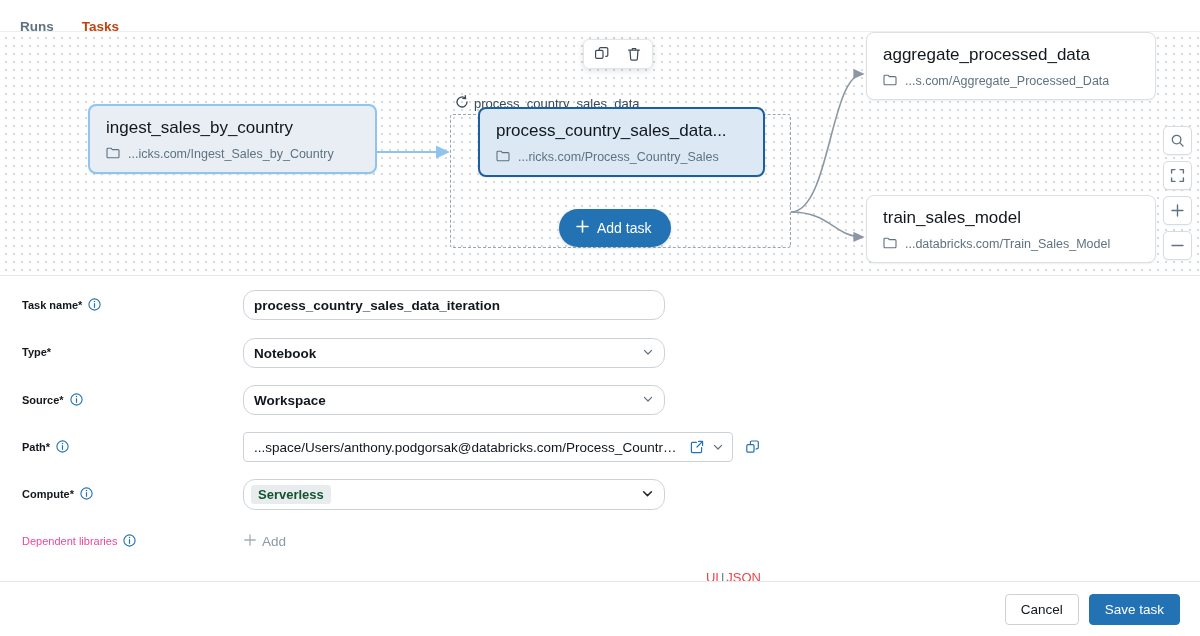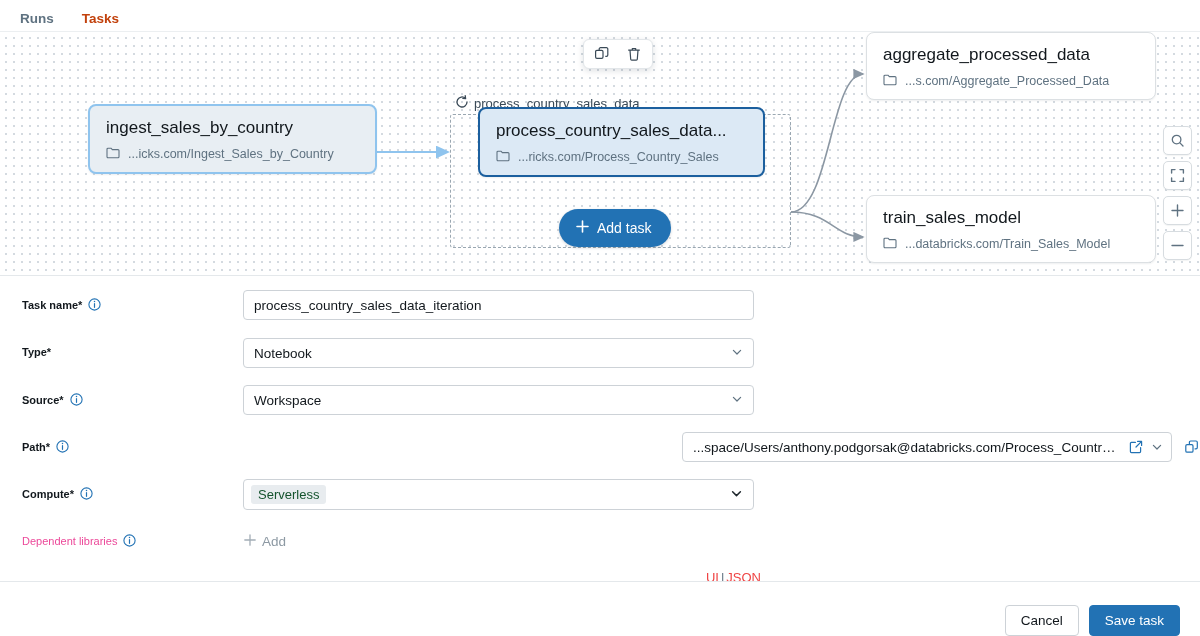--- a/index.html
+++ b/index.html
@@ -7,21 +7,21 @@
     margin: 0; padding: 0;
     width: 1200px; height: 636px;
     background: #ffffff;
     font-family: "Liberation Sans", sans-serif;
     color: #1f272d;
     overflow: hidden;
   }
 
   
   .tabbar {
-    position: absolute; top: 4px; left: 0;
+    position: absolute; top: 12px; left: 0;
     width: 972px; height: 31px;
     display: flex; align-items: flex-end;
     padding-left: 12px;
     background: #fff;
   }
   .tab {
     font-size: 13.5px; font-weight: 600;
     color: #5f7281;
     padding: 0 8px 7px 8px;
     margin-right: 12px;
@@ -130,26 +130,26 @@
   .row { display: flex; align-items: flex-start; min-height: 38px; margin-bottom: 0; }
   .lab {
     width: 243px; padding-left: 22px; padding-top: 8px;
     font-size: 11px; font-weight: 700; color: #11171c;
     display: flex; align-items: center; gap: 6px;
   }
   .lab.muted { color: #ec4899; font-weight: 400; }
   .ctl { width: 518px; }
 
   .field {
-    width: 511px; height: 30px;
-    border: 1px solid #cdd2d7; border-radius: 4px;
+    width: 422px; height: 30px;
+    border: 1px solid #cdd2d7; border-radius: 12px;
     background: #fff;
     display: flex; align-items: center;
     padding: 0 10px;
-    font-size: 13.5px; color: #11171c;
+    font-size: 13.5px; color: #11171c; font-weight: bold;
   }
   .field.select { justify-content: space-between; cursor: pointer; }
   .field.tall { height: 31px; }
   .pill {
     background: #e8ecef; border-radius: 3px;
     padding: 2px 7px; font-size: 13px; color: #14532d;
   }
   .path-row { display: flex; align-items: center; gap: 6px; }
   .path-field {
     flex: 0 0 auto; width: 490px; height: 30px;
@@ -173,21 +173,21 @@
   }
   .uijson a { color: #ef4444; text-decoration: none; cursor: pointer; }
   .uijson .sep { color: #5f7281; padding: 0 2px; }
 
   
   .footer {
     position: absolute; left: 0; bottom: 0;
     width: 1200px; height: 55px;
     border-top: 1px solid #e4e8eb;
     background: #fff;
-    display: flex; align-items: flex-end; justify-content: flex-end;
+    display: flex; align-items: center; justify-content: flex-end;
     gap: 10px; padding-right: 20px;
   }
   .btn {
     height: 31px; border-radius: 4px; font-size: 13.5px;
     font-family: inherit; cursor: pointer; padding: 0 15px;
   }
   .btn-secondary { background: #fff; color: #11171c; border: 1px solid #cdd2d7; }
   .btn-primary { background: #2272b4; color: #fff; border: 1px solid #2272b4; }
 
   .info-i { display: inline-flex; }
@@ -378,21 +378,21 @@
         <span>Workspace</span>
         <span>
           <svg width="12" height="12" viewBox="0 0 12 12" fill="none">
             <path d="M2.4 4.4 L6 8 L9.6 4.4" stroke="#5f7281" stroke-width="1.2" fill="none" stroke-linecap="round" stroke-linejoin="round"></path>
           </svg>
         </span>
       </div>
     </div>
   </div>
 
-  <div class="row" style="margin-bottom:9px;justify-content:space-between;">
+  <div class="row" style="margin-bottom:9px;">
     <div class="lab">
       <span>Path*</span>
       <span class="info-i">
         <svg width="13" height="13" viewBox="0 0 13 13" fill="none">
           <circle cx="6.5" cy="6.5" r="5.6" stroke="#2272b4" stroke-width="1.1"></circle>
           <path d="M6.5 5.7v3.6" stroke="#2272b4" stroke-width="1.2" stroke-linecap="round"></path>
           <circle cx="6.5" cy="3.6" r="0.75" fill="#2272b4"></circle>
         </svg>
       </span>
     </div>

